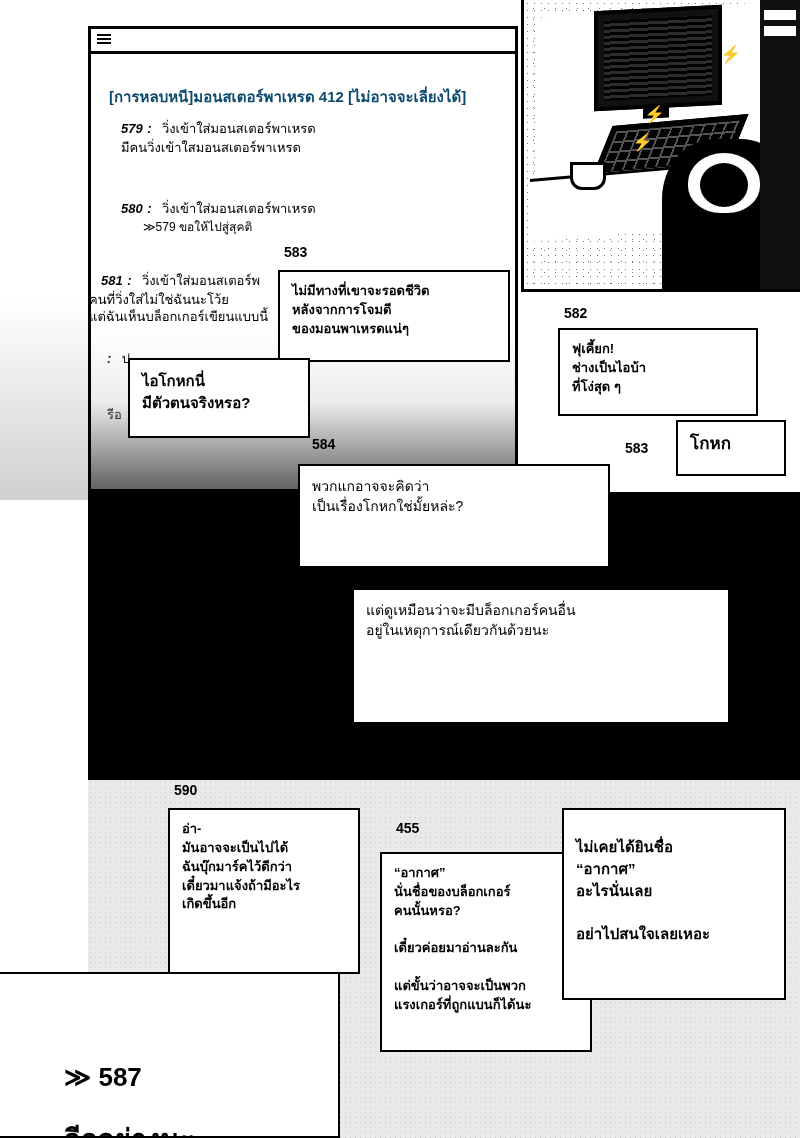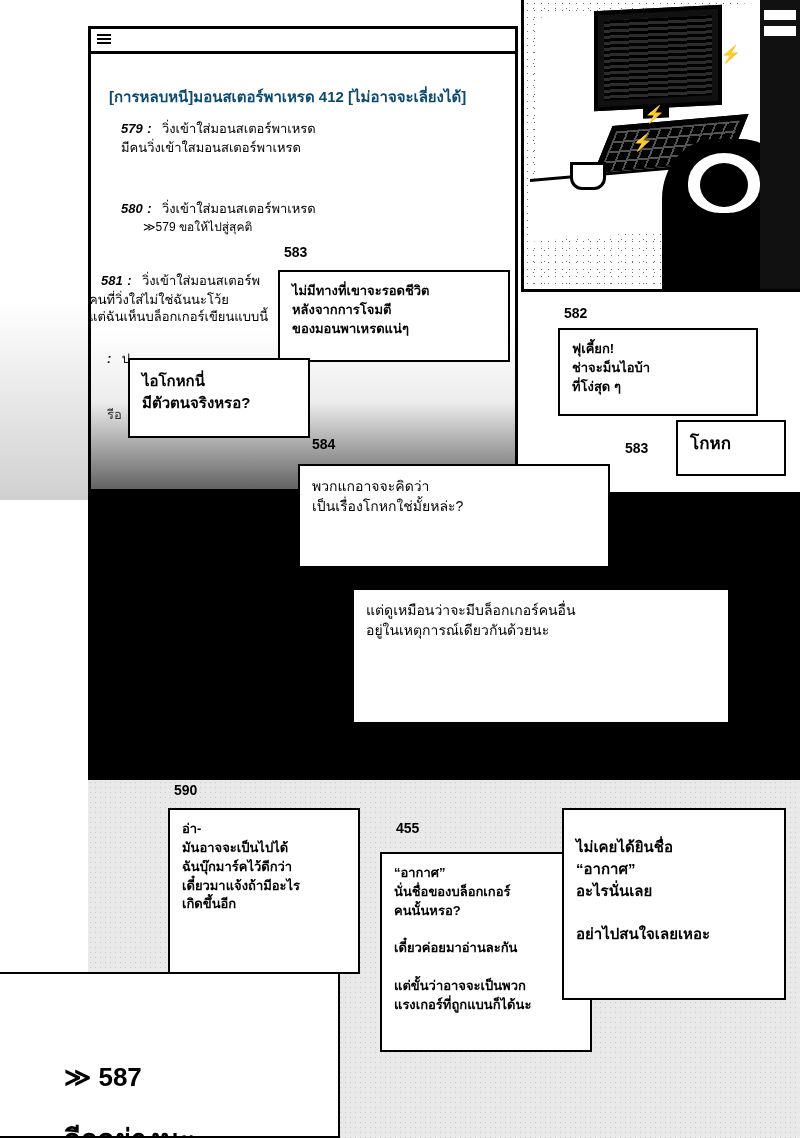--- a/index.html
+++ b/index.html
@@ -383,21 +383,21 @@
     </div>
   </div>
 
   <div class="bnum onwhite" id="b583a-num">583</div>
   <div class="bubble b-sm bold" id="b583a">ไม่มีทางที่เขาจะรอดชีวิต
 หลังจากการโจมตี
 ของมอนพาเหรดแน่ๆ</div>
 
   <div class="bnum onwhite" id="b582-num">582</div>
   <div class="bubble b-sm bold" id="b582">ฟุเคี้ยก!
-ช่าจะม็นไอบ้า
+ช่างเป็นไอบ้า
 ที่โง่สุด ๆ</div>
 
   <div class="bnum onwhite" id="b583b-num">583</div>
   <div class="bubble b-md bold" id="b-fake">ไอโกหกนี่
 มีตัวตนจริงหรอ?</div>
 
   <div class="bubble b-lg" id="b-lie">โกหก</div>
 
   <div class="bnum onwhite" id="b584-num">584</div>
   <div class="bubble b-xl" id="b584">พวกแกอาจจะคิดว่า

